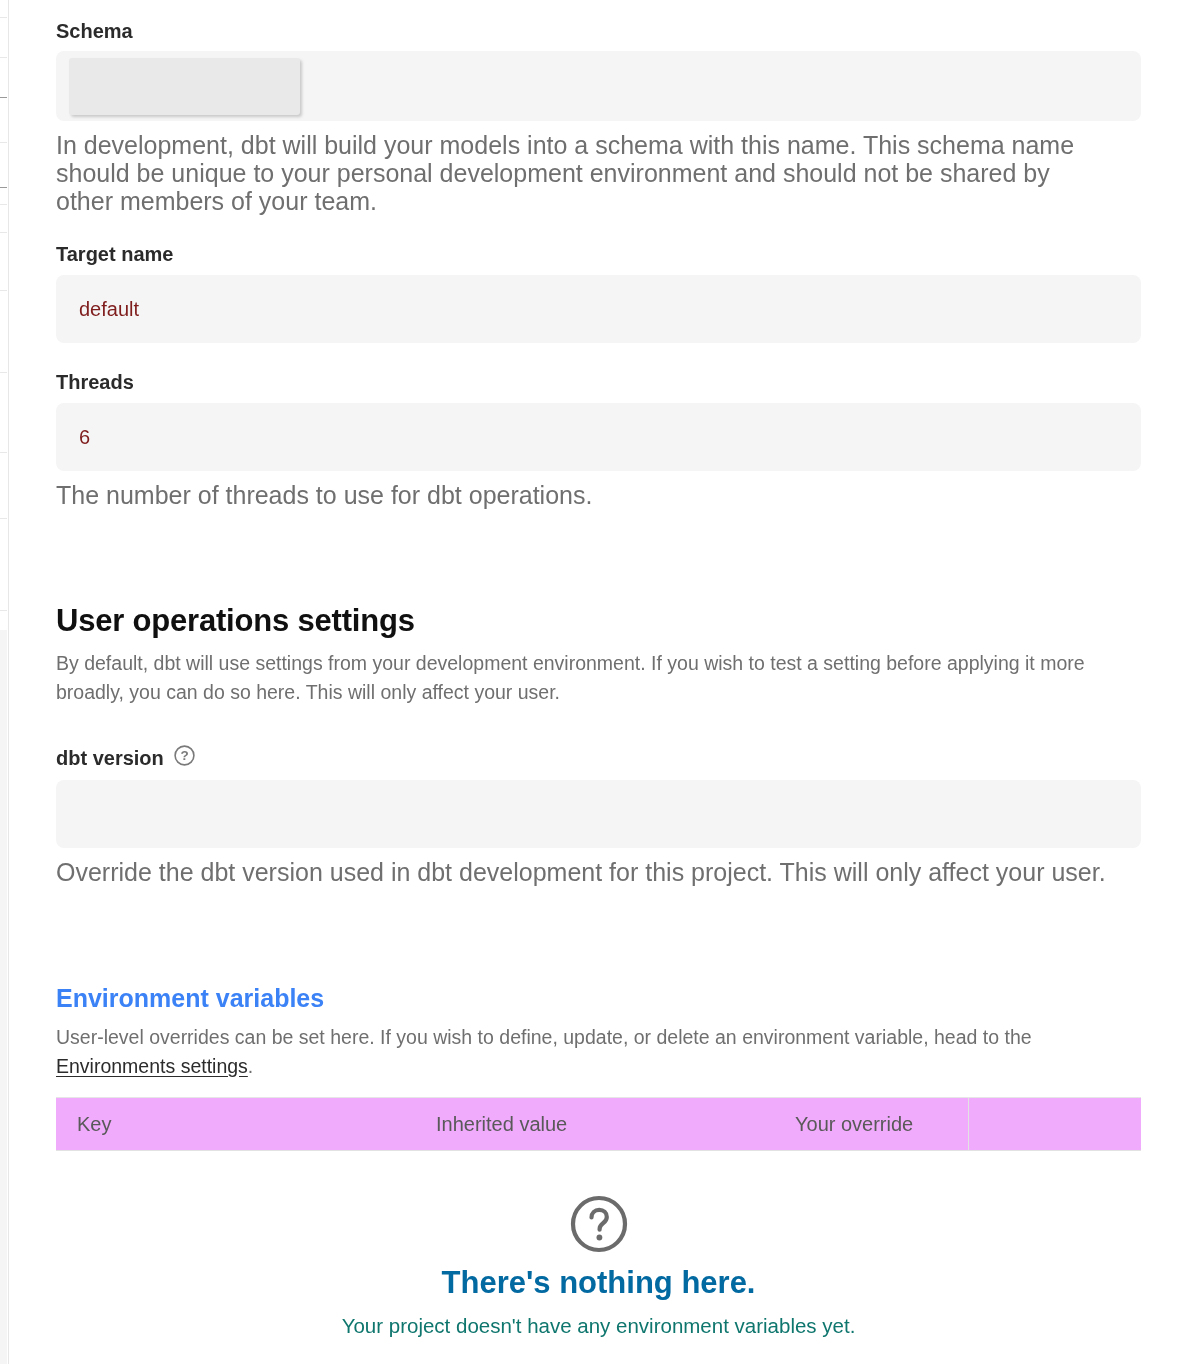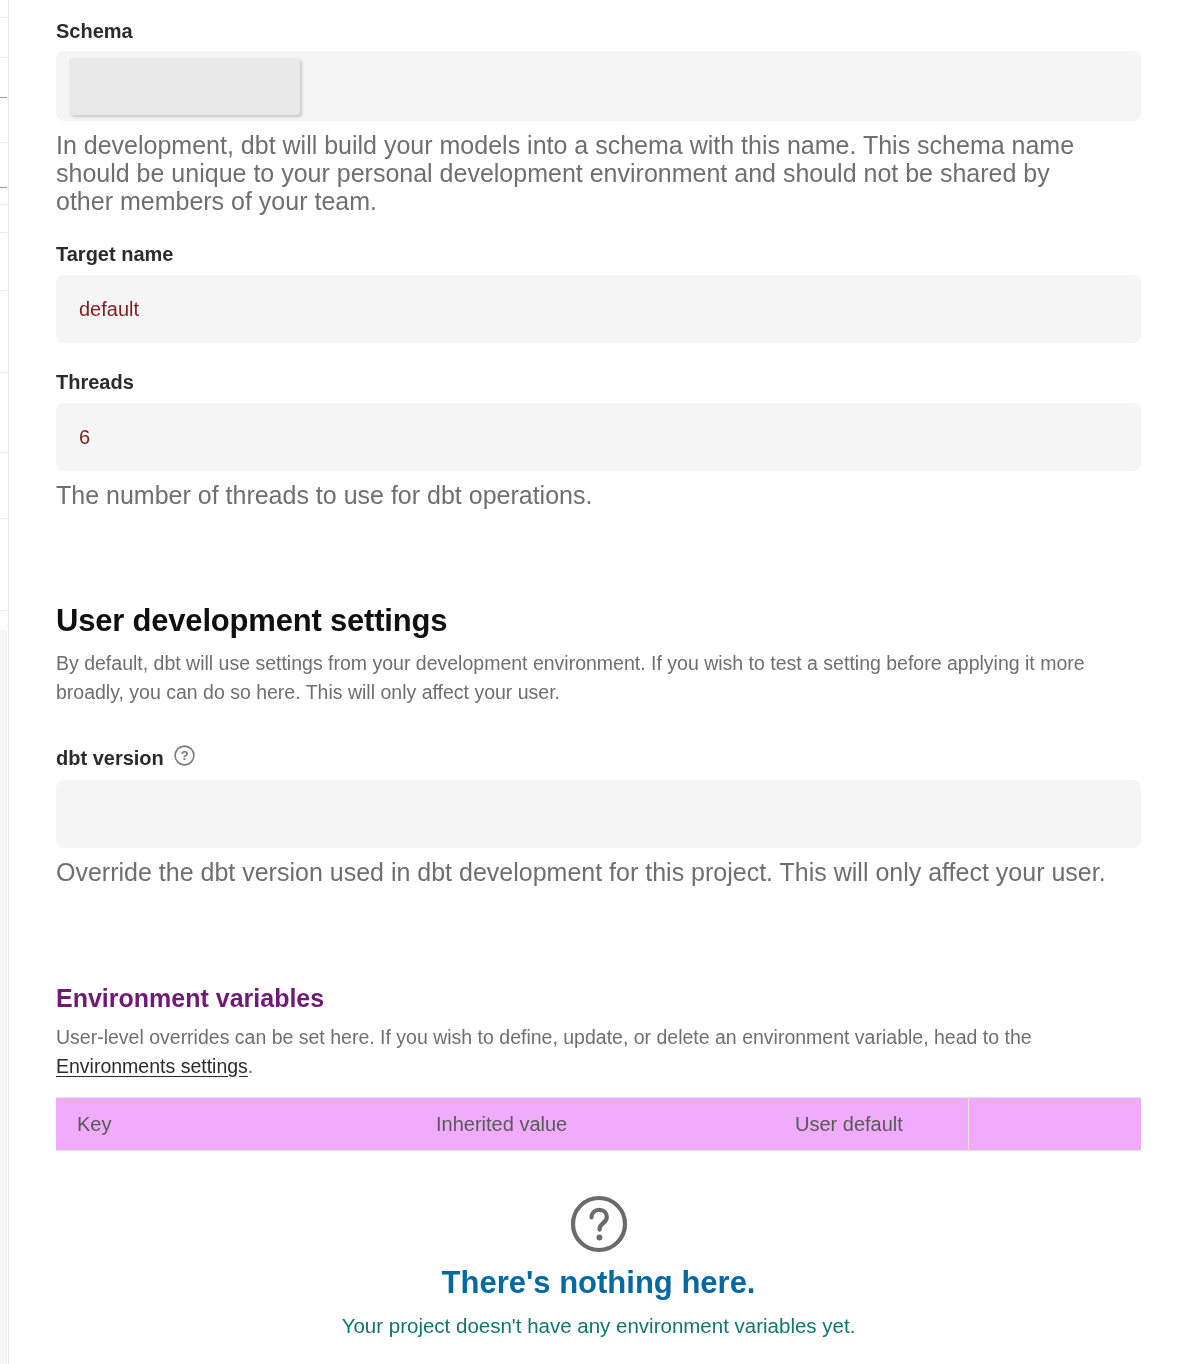--- a/index.html
+++ b/index.html
@@ -60,21 +60,21 @@
     font-size: 25px; line-height: 28px; color: #6f6f6f;
     max-width: 1055px;
   }
   .section-title-lg {
     margin-top: 94px;
     font-size: 31px; font-weight: 700; color: #101010;
     letter-spacing: -0.2px;
   }
   .section-title-md {
     margin-top: 98px;
-    font-size: 25px; font-weight: 700; color: #701a75;
+    font-size: 25px; font-weight: 700; color: #3b82f6;
   }
   .section-desc {
     margin-top: 10px;
     font-size: 19.5px; line-height: 29px; color: #6f6f6f;
     max-width: 1085px;
   }
   .inline-link {
     color: #2b2b2b; text-decoration: underline;
     text-underline-offset: 3px; cursor: pointer;
   }
@@ -144,21 +144,21 @@
 
   <div class="field-label">Target name</div>
   <input class="text-input" type="text" value="default" style="">
 
   <div class="spacer-28"></div>
 
   <div class="field-label">Threads</div>
   <input class="text-input" type="text" value="6" style="">
   <p class="help-text">The number of threads to use for dbt operations.</p>
 
-  <h1 class="section-title-lg">User development settings</h1>
+  <h1 class="section-title-lg">User operations settings</h1>
   <p class="section-desc">By default, dbt will use settings from your development environment. If you wish to test a setting before applying it more broadly, you can do so here. This will only affect your user.</p>
 
   <div class="spacer-38"></div>
 
   <div class="field-label">
     <span>dbt version</span>
     <span class="help-circle-icon">
       <svg width="21" height="21" viewBox="0 0 21 21">
         <circle cx="10.5" cy="10.5" r="9.4" fill="none" stroke="#7a7a7a" stroke-width="1.6"></circle>
         <text x="10.5" y="14.8" text-anchor="middle" font-size="13.5" font-family="Liberation Sans, sans-serif" fill="#7a7a7a">?</text>
@@ -167,21 +167,21 @@
   </div>
   <input class="text-input" type="text" value="" style="">
   <p class="help-text">Override the dbt version used in dbt development for this project. This will only affect your user.</p>
 
   <h2 class="section-title-md">Environment variables</h2>
   <p class="section-desc"><span>User-level overrides can be set here. If you wish to define, update, or delete an environment variable, head to the </span><span class="inline-link">Environments settings</span><span>.</span></p>
 
   <div class="env-table-header">
     <div class="col col-key">Key</div>
     <div class="col col-inherited">Inherited value</div>
-    <div class="col col-override">User default</div>
+    <div class="col col-override">Your override</div>
     <div class="col col-actions"></div>
   </div>
 
   <div class="empty-state">
     <span class="q-icon">
       <svg width="58" height="58" viewBox="0 0 58 58">
         <circle cx="29" cy="29" r="26" fill="none" stroke="#6b6b6b" stroke-width="4.2"></circle>
         <path d="M21.5 22.5 c0-4.6 3.4-7.6 7.7-7.6 c4.4 0 7.6 3 7.6 7 c0 3.1-1.6 4.8-3.8 6.4 c-2.3 1.7-3.4 3-3.4 5.6 v0.8" fill="none" stroke="#6b6b6b" stroke-width="4.2" stroke-linecap="round"></path>
         <circle cx="29.4" cy="42.5" r="2.9" fill="#6b6b6b"></circle>
       </svg>

